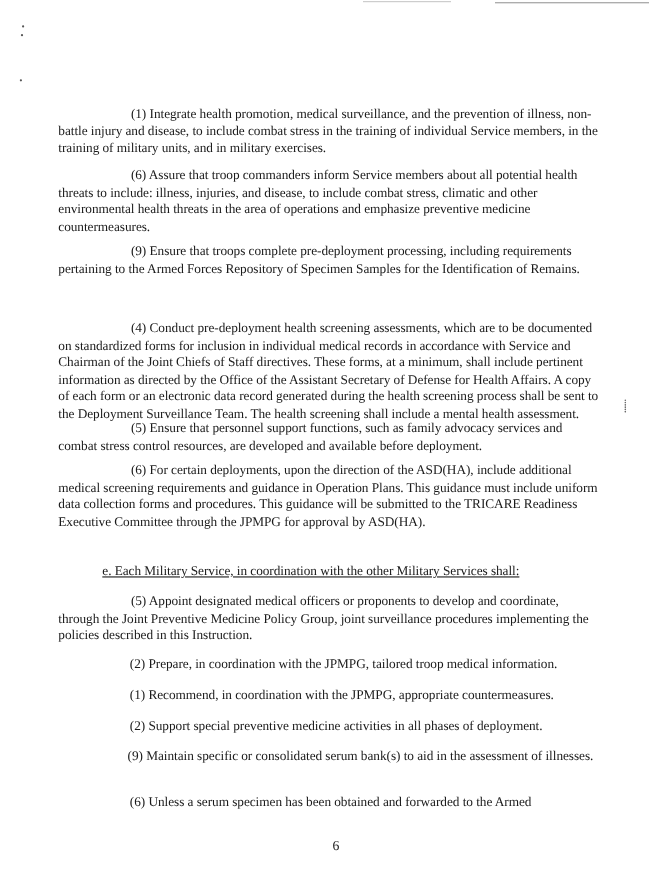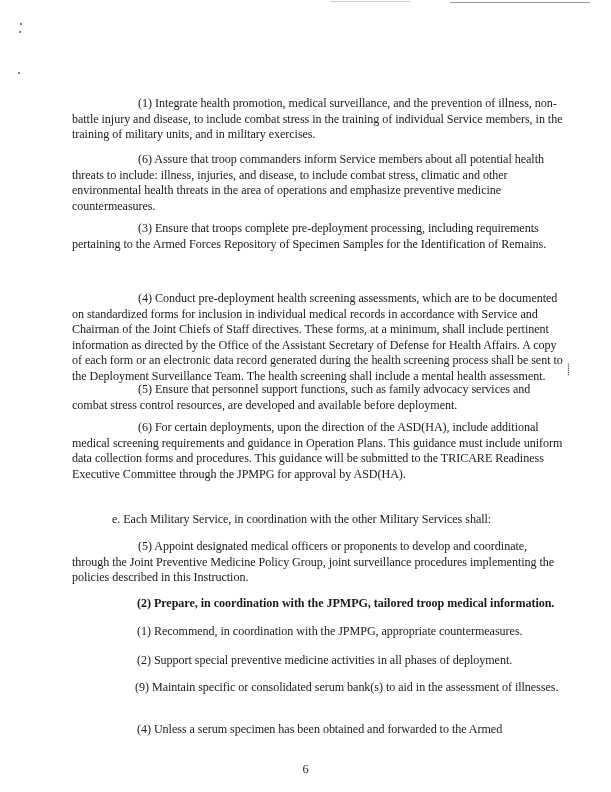--- a/index.html
+++ b/index.html
@@ -4,51 +4,51 @@
 <style>
   html, body { margin: 0; padding: 0; background: #ffffff; }
   body {
     width: 611px; height: 792px; position: relative; overflow: hidden;
     font-family: "Liberation Serif", serif; color: #1a1a1a;
   }
   .topline { position: absolute; height: 1px; background: #9a9a9a; }
   .speck { position: absolute; width: 2px; height: 2px; background: #555; border-radius: 1px; }
   .para {
     position: absolute; left: 53px; width: 495px;
-    font-size: 12.1px; line-height: 15.6px; letter-spacing: -0.05px; margin-left: 19px;
+    font-size: 12.1px; line-height: 15.6px; letter-spacing: -0.05px;
   }
   .indent { text-indent: 66px; }
-  .item-e { text-indent: 40px; }
+  .item-e { text-indent: 40px; text-decoration: underline; }
   .single { text-indent: 65px; }
   .pagenum {
     position: absolute; left: 0; width: 611px; text-align: center;
     top: 762px; font-size: 12.5px;
   }
   .margin-mark {
     position: absolute; left: 567px; top: 361px; font-size: 11px; color: #666;
   }
 </style>
 </head>
 <body>
 
 <div class="topline" style="left:450px; top:2px; width:140px;"></div>
 <div class="topline" style="left:330px; top:1px; width:80px; background:#c8c8c8;"></div>
 <div class="speck" style="left:20px; top:23px;"></div>
 <div class="speck" style="left:19px; top:31px;"></div>
 <div class="speck" style="left:18px; top:72px;"></div>
 
 <div class="para indent" style="top:96px;">(1)  Integrate health promotion, medical surveillance, and the prevention of illness, non-battle injury and disease, to include combat stress in the training of individual Service members, in the training of military units, and in military exercises.</div>
 <div class="para indent" style="top:152px;">(6)  Assure that troop commanders inform Service members about all potential health threats to include: illness, injuries, and disease, to include combat stress, climatic and other environmental health threats in the area of operations and emphasize preventive medicine countermeasures.</div>
-<div class="para indent" style="top:221px;">(3)  Ensure that troops complete pre-deployment processing, including requirements pertaining to the Armed Forces Repository of Specimen Samples for the Identification of Remains.</div>
+<div class="para indent" style="top:221px;">(9)  Ensure that troops complete pre-deployment processing, including requirements pertaining to the Armed Forces Repository of Specimen Samples for the Identification of Remains.</div>
 <div class="para indent" style="top:291px;">(4)  Conduct pre-deployment health screening assessments, which are to be documented on standardized forms for inclusion in individual medical records in accordance with Service and Chairman of the Joint Chiefs of Staff directives.  These forms, at a minimum, shall include pertinent information as directed by the Office of the Assistant Secretary of Defense for Health Affairs.  A copy of each form or an electronic data record generated during the health screening process shall be sent to the Deployment Surveillance Team.  The health screening shall include a mental health assessment.</div>
 <div class="para indent" style="top:382px;">(5)  Ensure that personnel support functions, such as family advocacy services and combat stress control resources, are developed and available before deployment.</div>
 <div class="para indent" style="top:420px;">(6)  For certain deployments, upon the direction of the ASD(HA), include additional medical screening requirements and guidance in Operation Plans.  This guidance must include uniform data collection forms and procedures.  This guidance will be submitted to the TRICARE Readiness Executive Committee through the JPMPG for approval by ASD(HA).</div>
 <div class="para item-e" style="top:512px;">e.  Each Military Service, in coordination with the other Military Services shall:</div>
 <div class="para indent" style="top:539px;">(5)  Appoint designated medical officers or proponents to develop and coordinate, through the Joint Preventive Medicine Policy Group, joint surveillance procedures implementing the policies described in this Instruction.</div>
-<div class="para single" style="top:596px;font-weight:bold;">(2)  Prepare, in coordination with the JPMPG,  tailored troop medical information.</div>
+<div class="para single" style="top:596px;">(2)  Prepare, in coordination with the JPMPG,  tailored troop medical information.</div>
 <div class="para single" style="top:624px;">(1)  Recommend, in coordination with the JPMPG, appropriate countermeasures.</div>
 <div class="para single" style="top:653px;">(2)  Support special preventive medicine activities in all phases of deployment.</div>
 <div class="para indent" style="top:680px; left:50px;">(9)  Maintain specific or consolidated serum bank(s) to aid in the assessment of illnesses.</div>
-<div class="para single" style="top:722px;">(4)  Unless a serum specimen has been obtained and forwarded to the Armed</div>
+<div class="para single" style="top:722px;">(6)  Unless a serum specimen has been obtained and forwarded to the Armed</div>
 
 <div class="margin-mark">⸽</div>
 
 <div class="pagenum">6</div>
 
 </body></html>

